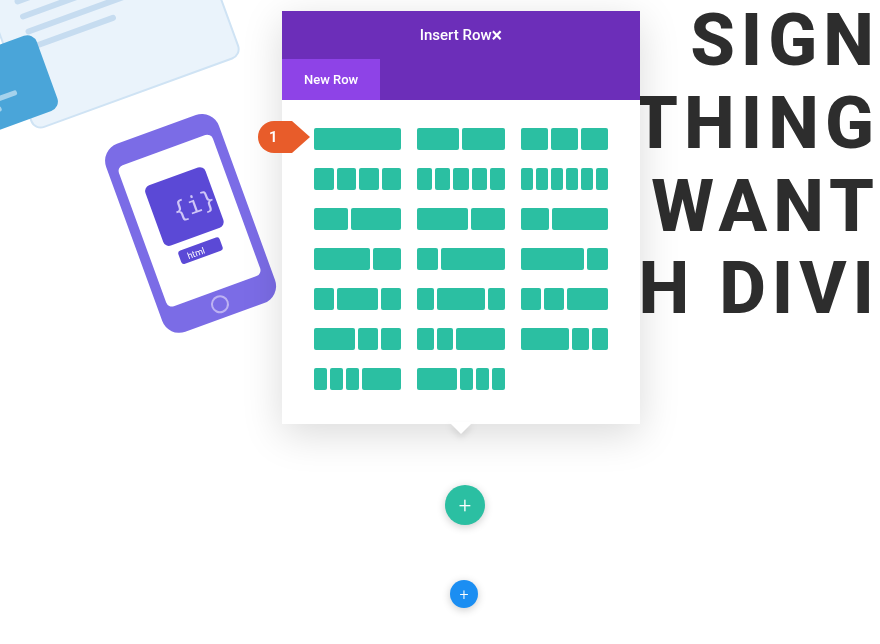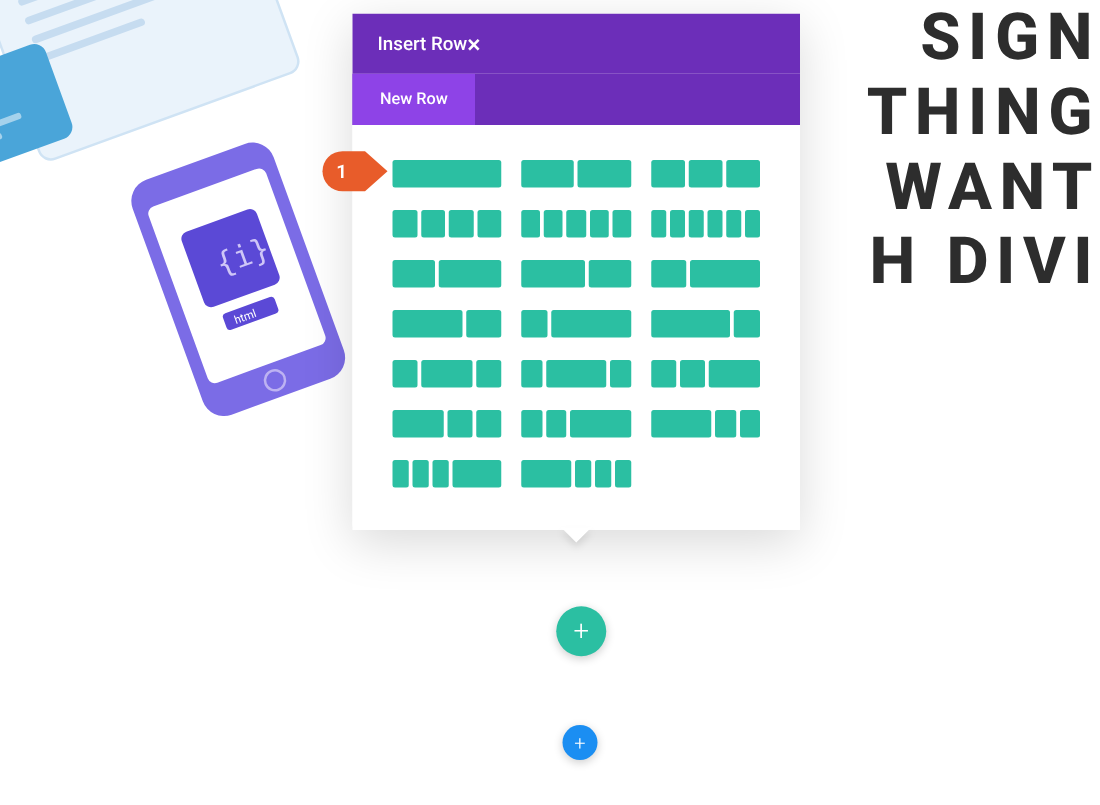--- a/index.html
+++ b/index.html
@@ -25,42 +25,42 @@
     
     .bg-text {
       position: absolute;
       top: 0;
       right: 0;
       font-weight: 800;
       color: #2d2d2d;
       text-align: right;
       letter-spacing: 6px;
       line-height: 1.15;
-      font-size: 52px;
+      font-size: 72px;
       white-space: pre;
       z-index: 1;
     }
 
     
     .modal {
       position: absolute;
       top: 11px;
       left: 282px;
       width: 358px;
       background: #fff;
       border-radius: 4px;
       box-shadow: 0 10px 40px rgba(0,0,0,0.15);
       z-index: 10;
     }
     .modal-header {
       background: #6c2eb9;
       color: #fff;
       padding: 14px 20px;
       display: flex;
-      justify-content: flex-start;
+      justify-content: center;
       align-items: center;
       font-size: 15px;
       font-weight: 500;
     }
     .close-icon {
       color: #fff;
       font-size: 20px;
       cursor: pointer;
       line-height: 1;
     }

